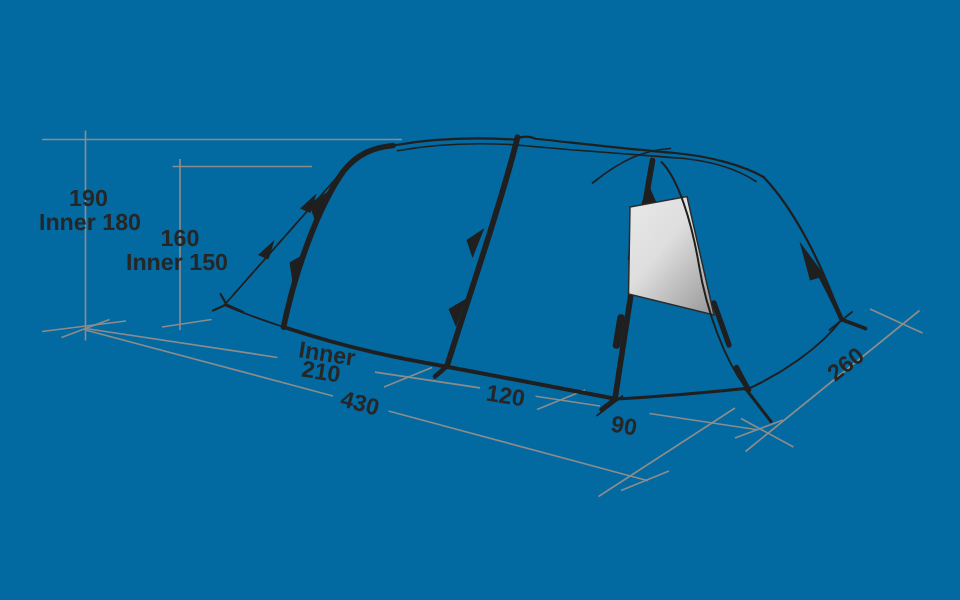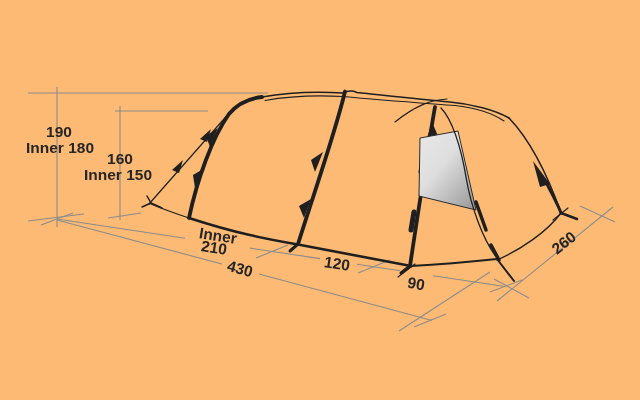--- a/index.html
+++ b/index.html
@@ -1,17 +1,17 @@
 <!DOCTYPE html>
 <html><head>
 <meta charset="utf-8">
 <style>
   html,body{margin:0;padding:0;background:#ffffff;}
   .stage{
-    width:640px;height:400px;background:#fdba74;position:relative;overflow:hidden;
+    width:640px;height:400px;background:#0369a1;position:relative;overflow:hidden;
     font-family:"Liberation Sans", sans-serif;
   }
   .stage svg{display:block;width:640px;height:400px;}
   .lbl{
     font-family:"Liberation Sans", sans-serif;
     font-weight:700;
     font-size:15.5px;
     fill:#262626;
   }
   .guide{stroke:#8c8c8c;stroke-width:1.1;fill:none;}

